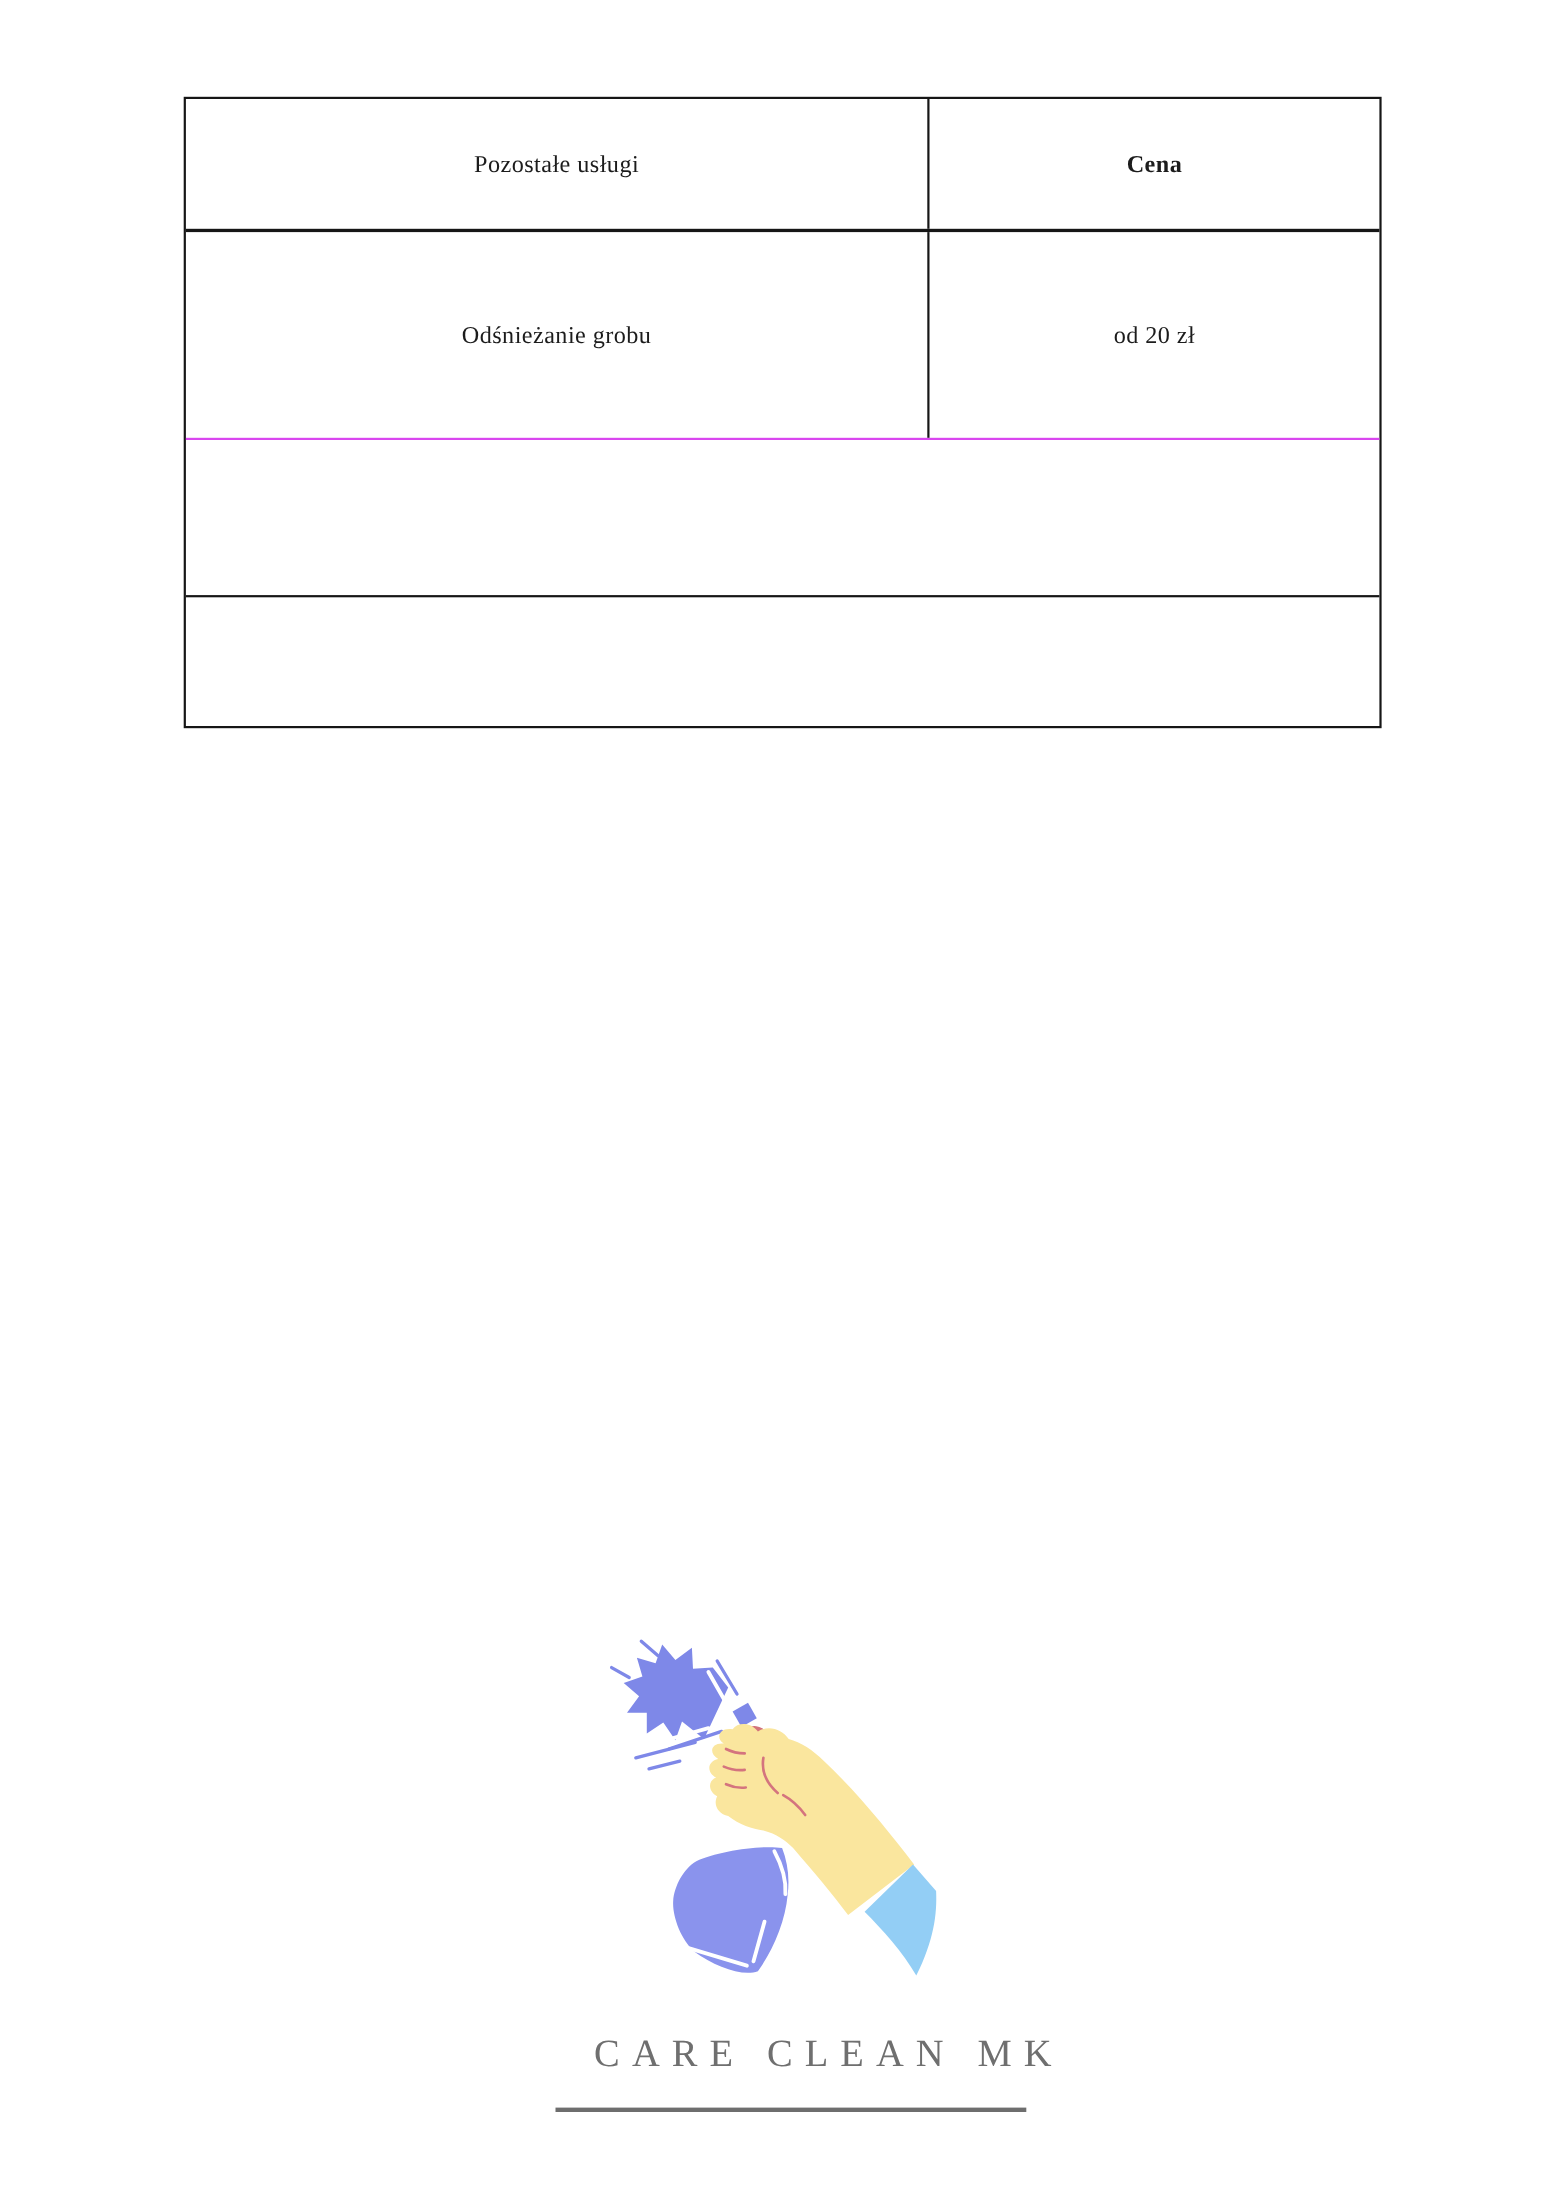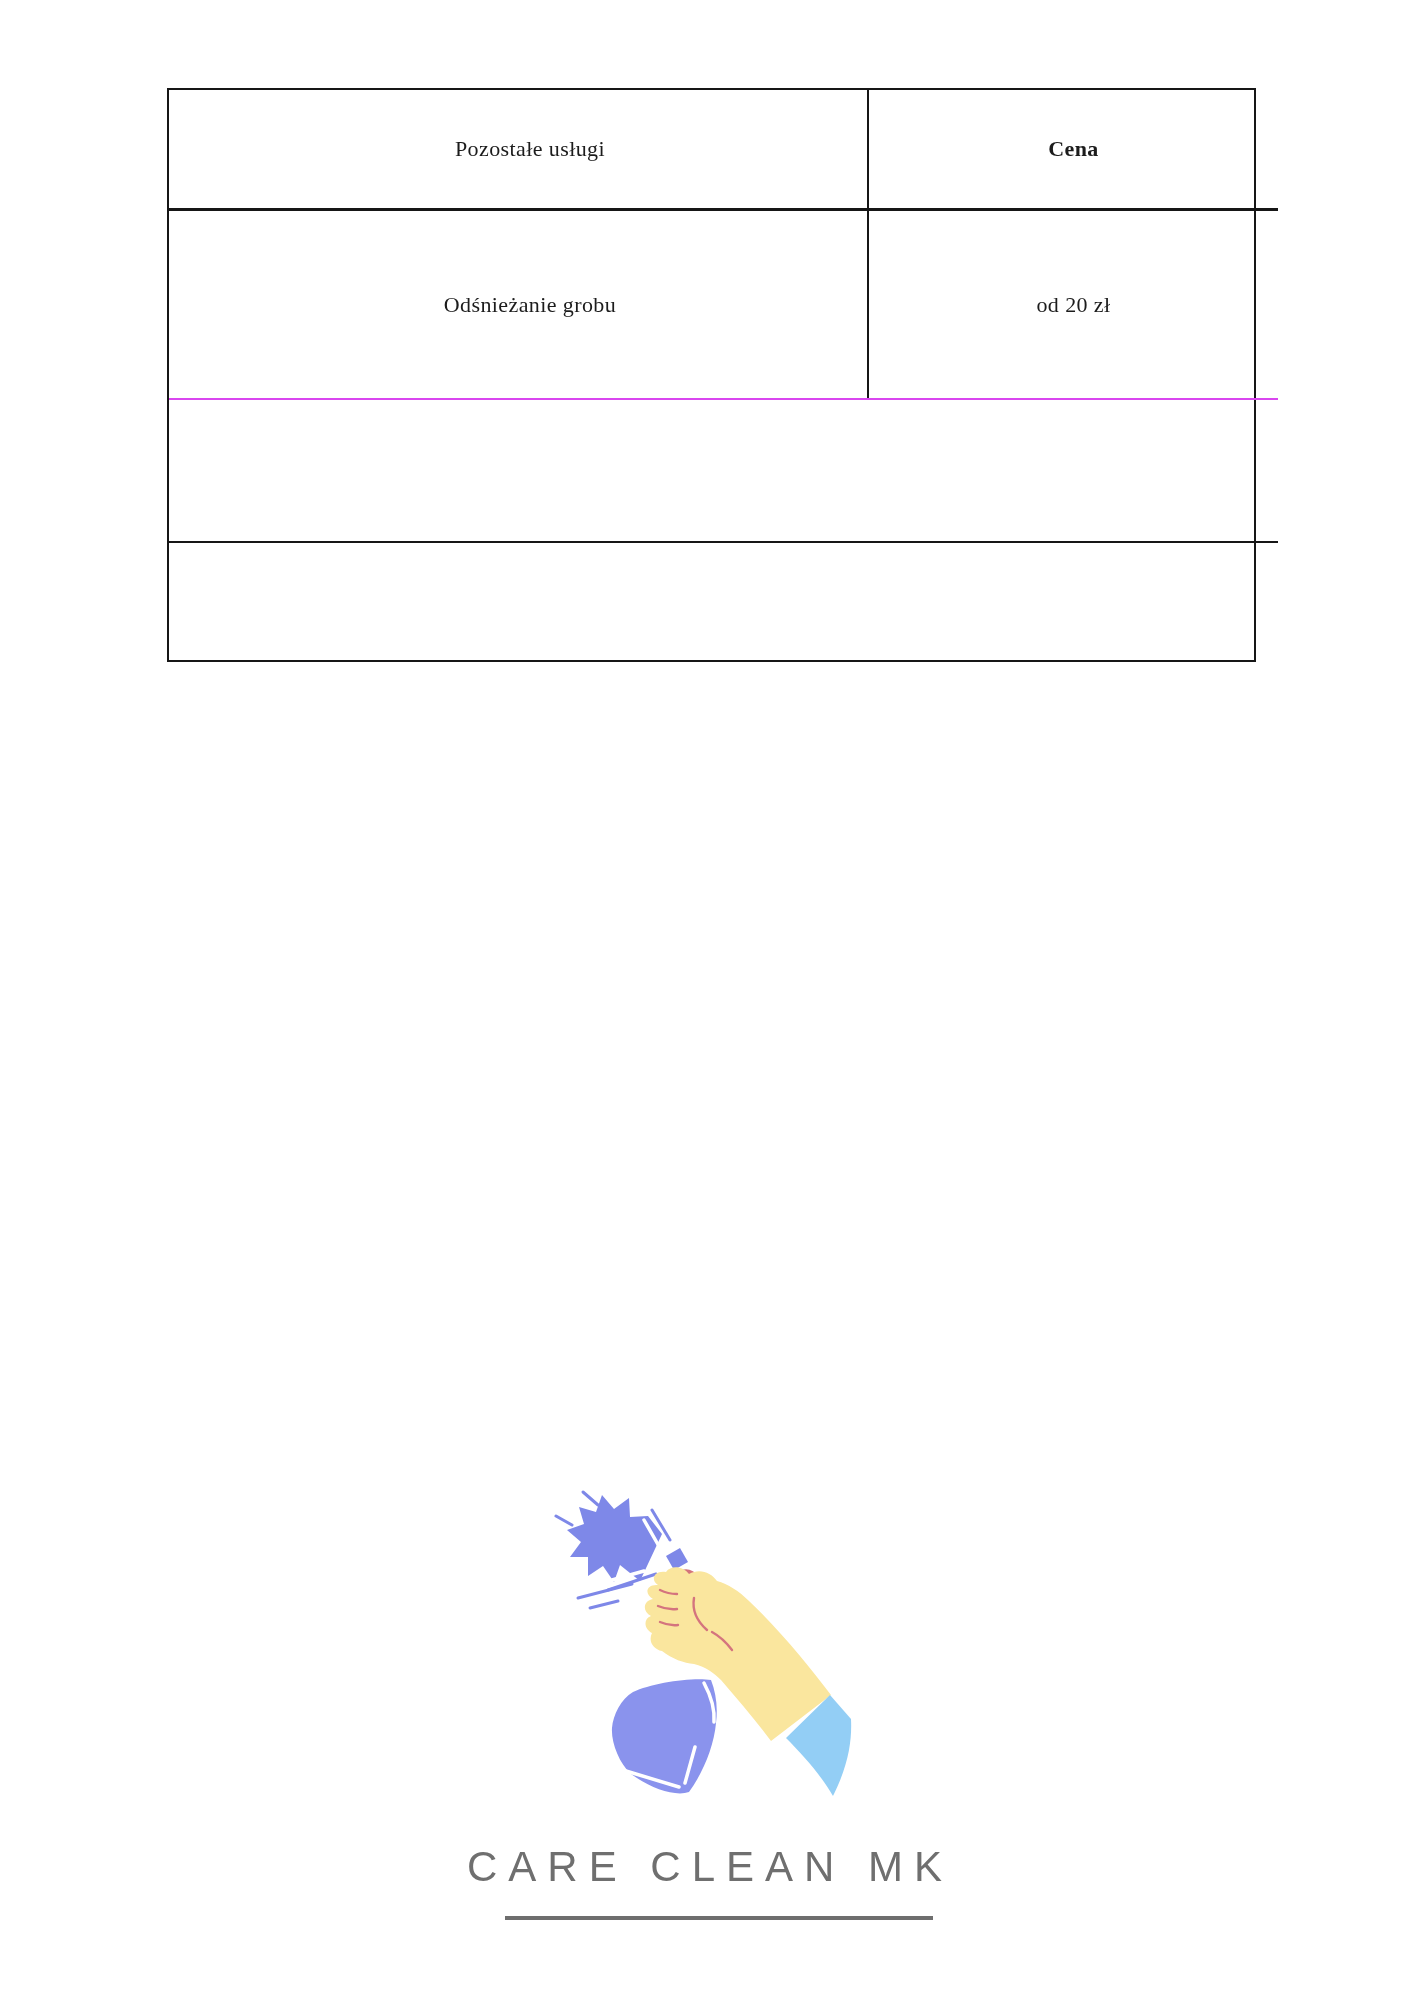--- a/index.html
+++ b/index.html
@@ -7,37 +7,37 @@
     width:1414px;height:2000px;background:#ffffff;position:relative;
     font-family:"Liberation Serif", serif;color:#1c1c1c;
   }
   .page{position:absolute;left:0;top:0;width:1414px;height:2000px;background:#ffffff;overflow:hidden;}
 
   
   .price-table{
     position:absolute;left:167px;top:88px;width:1085px;
     border:2px solid #161616;background:#ffffff;
   }
-  .t-row{display:flex;width:100%;padding-left:24px;}
+  .t-row{display:flex;width:100%;}
   .t-row.header{height:118px;border-bottom:3px solid #161616;}
   .t-row.r1{height:187px;border-bottom:2px solid #d946ef;}
   .t-row.r2{height:141px;border-bottom:2px solid #161616;}
   .t-row.r3{height:117px;}
   .cell{display:flex;align-items:center;justify-content:center;
         font-size:22px;letter-spacing:0.4px;color:#1c1c1c;text-align:center;padding:0 20px;box-sizing:border-box;}
   .cell.service{width:676px;border-right:2px solid #161616;flex:none;}
   .cell.price{flex:1;text-align:center;}
   .cell.bold{font-weight:bold;}
 
   
   .logo-illustration{position:absolute;left:480px;top:1480px;width:400px;height:340px;}
   .brand-name{
     position:absolute;left:467px;top:1845px;width:500px;height:44px;line-height:44px;
-    text-align:left;font-family:Liberation Sans, sans-serif;font-weight:normal;
-    font-size:42px;letter-spacing:11px;color:#6f6f6f;white-space:nowrap;
+    text-align:right;font-family:Liberation Serif, serif;font-weight:normal;
+    font-size:35px;letter-spacing:11px;color:#6f6f6f;white-space:nowrap;
   }
   .brand-underline{
     position:absolute;left:505px;top:1916px;width:428px;height:4px;background:#6e6e6e;
   }
 
   svg .ln{stroke:#7E88E8;stroke-width:3;stroke-linecap:round;fill:none;}
   svg .wln{stroke:#ffffff;stroke-width:3.5;stroke-linecap:round;fill:none;}
   svg .crease{stroke:#D4747E;stroke-width:2.4;stroke-linecap:round;fill:none;}
 </style>
 </head>

